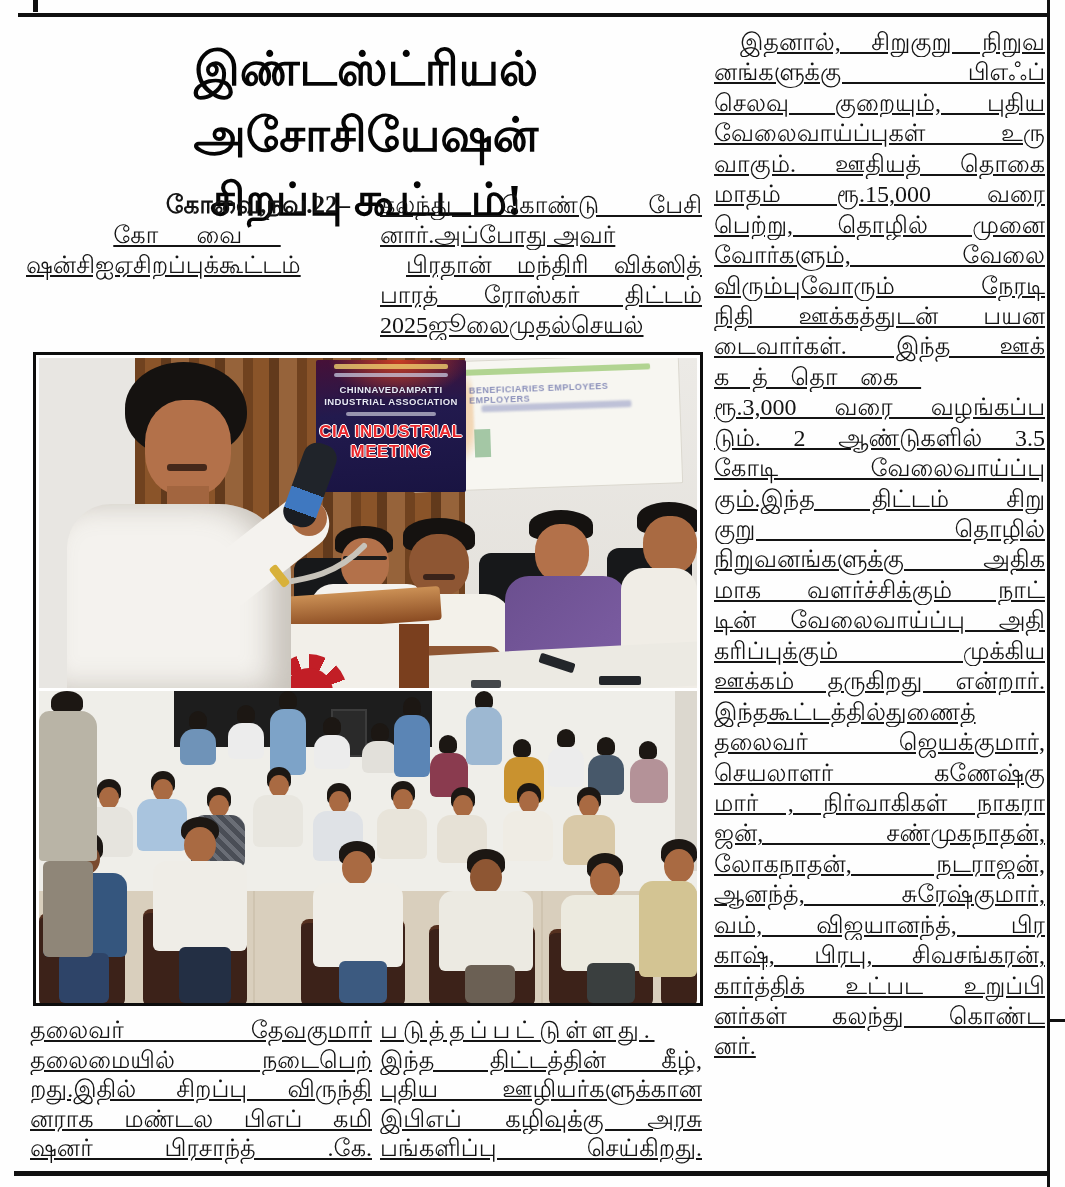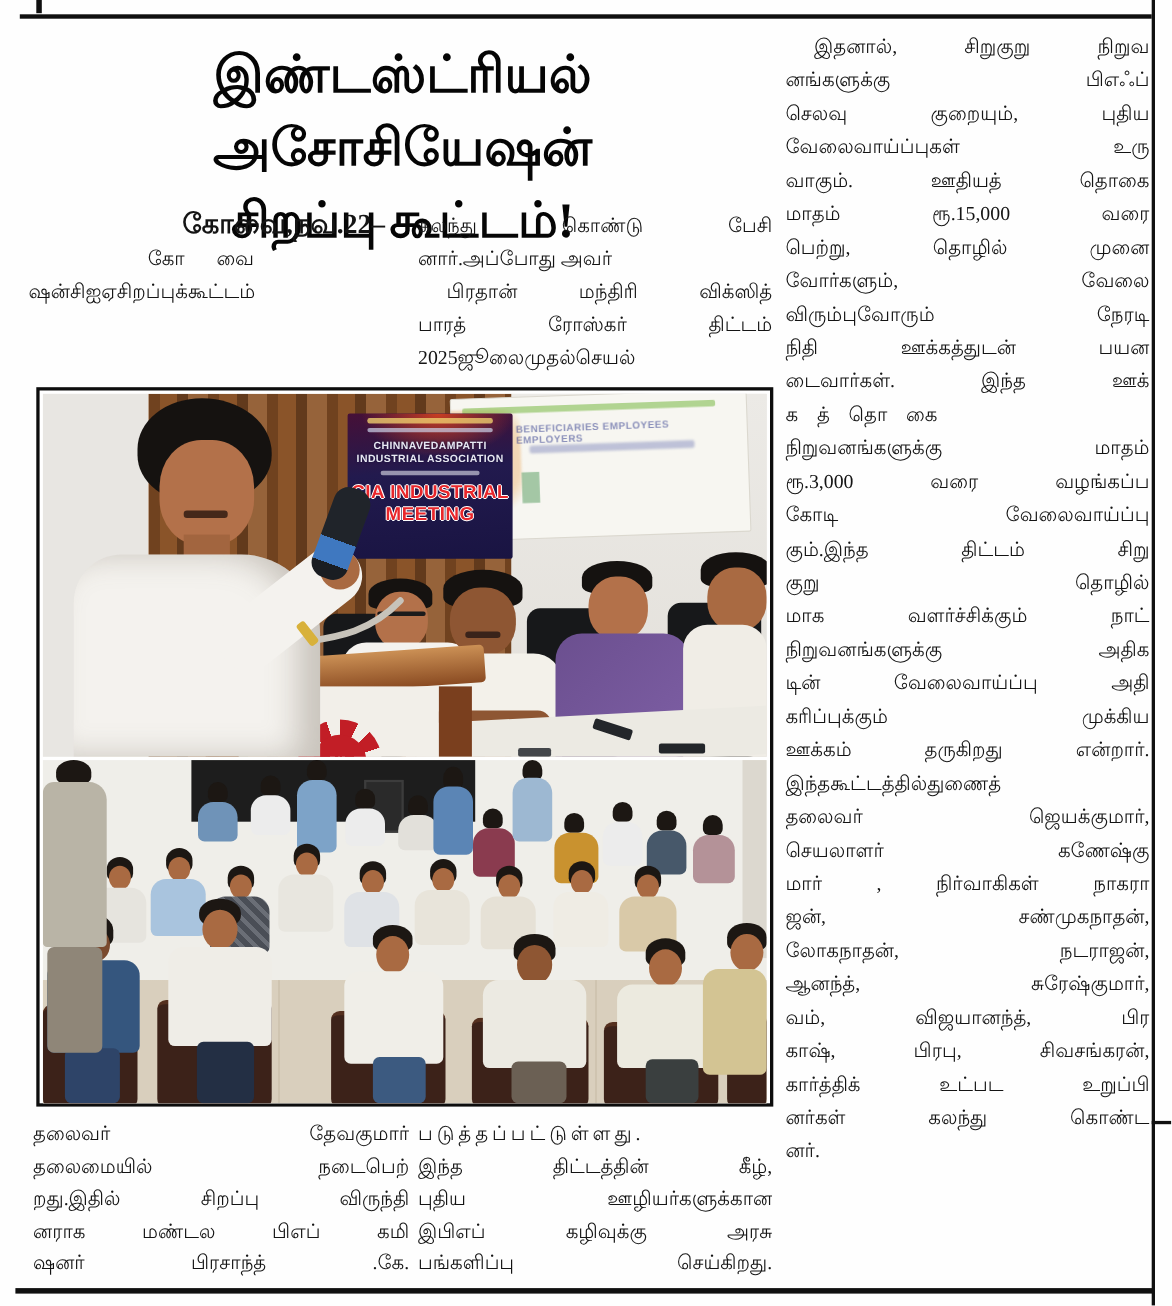--- a/index.html
+++ b/index.html
@@ -7,21 +7,21 @@
         font-family:"Liberation Serif","DejaVu Serif",serif;color:var(--ink,#141414);}
   .abs{position:absolute;}
   .rule{position:absolute;background:#101010;}
   
   .headline{position:absolute;left:22px;top:36px;width:688px;text-align:center;
             font-weight:900;color:#050505;}
   .hl1{font-size:47px;line-height:66px;letter-spacing:0px;}
   .hl2{font-size:45px;line-height:64px;}
   
   .col{position:absolute;}
-  .ln{height:30px;line-height:30px;font-size:18px;overflow:hidden;white-space:normal;}
+  .ln{height:30px;line-height:30px;font-size:24px;overflow:hidden;white-space:normal;text-decoration:underline;}
   .rcol .ln{height:30.45px;line-height:30.45px;}
   .bcol .ln{height:29.5px;line-height:29.5px;}
   .j{text-align:justify;text-align-last:justify;}
   .ind{text-indent:26px;}
   .sp{text-align:center;letter-spacing:1.6em;white-space:nowrap;}
   .sp2{letter-spacing:0.95em;white-space:nowrap;text-align:left;text-align-last:left;}
   .sp3{letter-spacing:0.2em;}
   .dateline{height:30px;line-height:30px;font-size:25px;font-weight:700;
             text-align:right;padding-right:18px;overflow:hidden;}
   
@@ -36,21 +36,21 @@
   .screen{position:absolute;left:372px;top:0px;width:268px;height:128px;background:#f7f6f1;
           transform:rotate(-2deg);border:1px solid #dbd8cf;border-radius:2px;overflow:hidden;}
   .slideGreen{position:absolute;left:10px;top:8px;width:230px;height:6px;background:#78b843;opacity:.55;border-radius:2px;filter:blur(.4px);}
   .slideTxt{position:absolute;left:58px;top:24px;width:200px;font-family:"Liberation Sans",sans-serif;
             font-size:9px;font-weight:700;color:#2f3a8c;opacity:.55;filter:blur(.6px);letter-spacing:.5px;}
   .slideBar{position:absolute;left:70px;top:44px;width:150px;height:7px;background:#5560a8;opacity:.35;border-radius:2px;filter:blur(.8px);}
   .slideBlob{position:absolute;left:-18px;top:10px;width:80px;height:110px;background:radial-gradient(circle at 40% 40%,#e7a96b,#f0c694 60%,transparent 75%);opacity:.6;filter:blur(1px);}
   .slideFlag{position:absolute;left:62px;top:68px;width:16px;height:28px;background:#3e8f4a;opacity:.45;filter:blur(.6px);}
   .banner{position:absolute;left:277px;top:2px;width:150px;height:132px;border-radius:2px;overflow:hidden;
           background:linear-gradient(175deg,#461037 0%,var(--banner_bg,#221a4e) 40%,#191442 100%);
-          text-align:center;font-family:"Liberation Sans",sans-serif;margin-top:16px;}
+          text-align:center;font-family:"Liberation Sans",sans-serif;}
   .banner::before{content:"";position:absolute;left:0;top:0;right:0;height:46px;
           background:radial-gradient(ellipse at 55% 0%,rgba(225,70,30,.85),transparent 60%);}
   .bbar{position:relative;margin:4px auto 0;width:76%;height:5px;border-radius:2px;background:rgba(238,205,110,.8);filter:blur(.4px);}
   .bbar2{background:rgba(205,212,235,.7);height:4px;margin-top:4px;}
   .borg{position:relative;margin-top:7px;font-size:9.5px;line-height:12px;font-weight:700;color:#e8e8f2;
         text-shadow:0 0 2px #11103a;letter-spacing:.4px;filter:blur(.3px);}
   .bsub{position:relative;margin:4px auto 0;width:60%;height:3.5px;background:rgba(230,230,240,.6);border-radius:2px;filter:blur(.4px);}
   .bcia{position:relative;margin-top:6px;font-size:17px;line-height:20px;font-weight:900;color:var(--banner_red,#e8262b);
         text-shadow:-1px 0 #fff,1px 0 #fff,0 -1px #fff,0 1px #fff;letter-spacing:.5px;}
   .panelSw{position:absolute;left:46px;top:196px;width:30px;height:58px;background:#9a958c;border-radius:3px;}
@@ -125,27 +125,27 @@
         <div class="ln j">செலவு குறையும், புதிய</div>
         <div class="ln j">வேலைவாய்ப்புகள் உரு</div>
         <div class="ln j">வாகும். ஊதியத் தொகை</div>
         <div class="ln j">மாதம் ரூ.15,000 வரை</div>
         <div class="ln j">பெற்று, தொழில் முனை</div>
         <div class="ln j">வோர்களும், வேலை</div>
         <div class="ln j">விரும்புவோரும் நேரடி</div>
         <div class="ln j">நிதி ஊக்கத்துடன் பயன</div>
         <div class="ln j">டைவார்கள். இந்த ஊக்</div>
         <div class="ln sp2">கத்தொகை</div>
-        <div class="ln j">நிறுவனங்களுக்கு மாதம்</div>
         <div class="ln j">ரூ.3,000 வரை வழங்கப்ப</div>
+        <div class="ln j">டும். 2 ஆண்டுகளில் 3.5</div>
         <div class="ln j">கோடி வேலைவாய்ப்பு</div>
         <div class="ln j">கும்.இந்த திட்டம் சிறு</div>
         <div class="ln j">குறு தொழில்</div>
+        <div class="ln j">நிறுவனங்களுக்கு அதிக</div>
         <div class="ln j">மாக வளர்ச்சிக்கும் நாட்</div>
-        <div class="ln j">நிறுவனங்களுக்கு அதிக</div>
         <div class="ln j">டின் வேலைவாய்ப்பு அதி</div>
         <div class="ln j">கரிப்புக்கும் முக்கிய</div>
         <div class="ln j">ஊக்கம் தருகிறது என்றார்.</div>
         <div class="ln j">இந்தகூட்டத்தில்துணைத்</div>
         <div class="ln j">தலைவர் ஜெயக்குமார்,</div>
         <div class="ln j">செயலாளர் கணேஷ்கு</div>
         <div class="ln j">மார் , நிர்வாகிகள் நாகரா</div>
         <div class="ln j">ஜன், சண்முகநாதன்,</div>
         <div class="ln j">லோகநாதன், நடராஜன்,</div>
         <div class="ln j">ஆனந்த், சுரேஷ்குமார்,</div>

